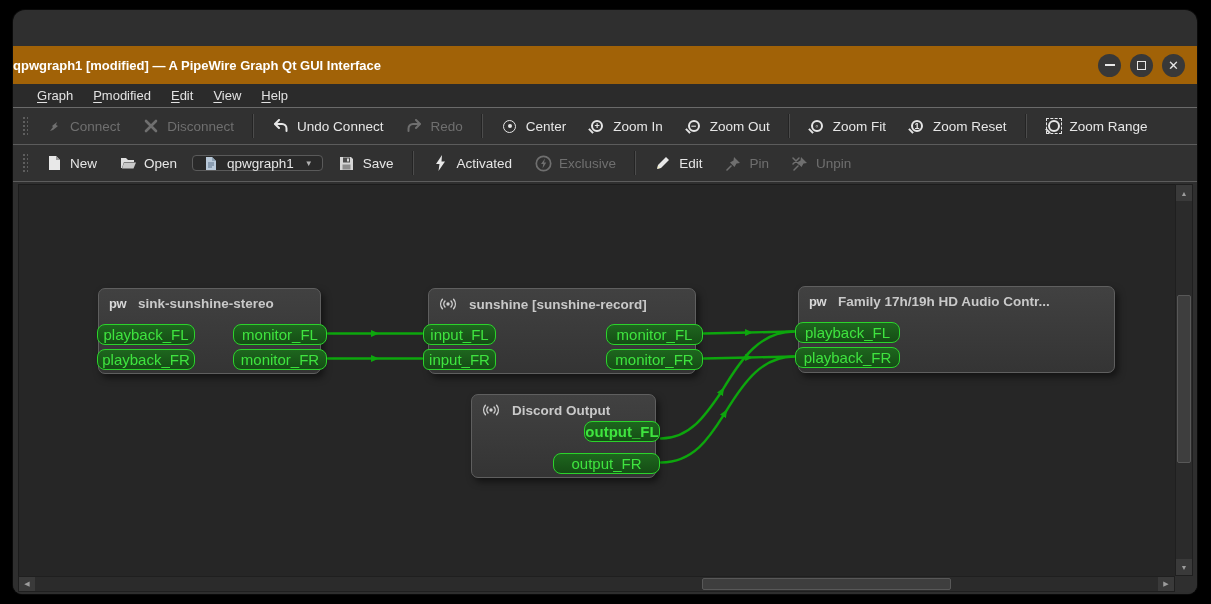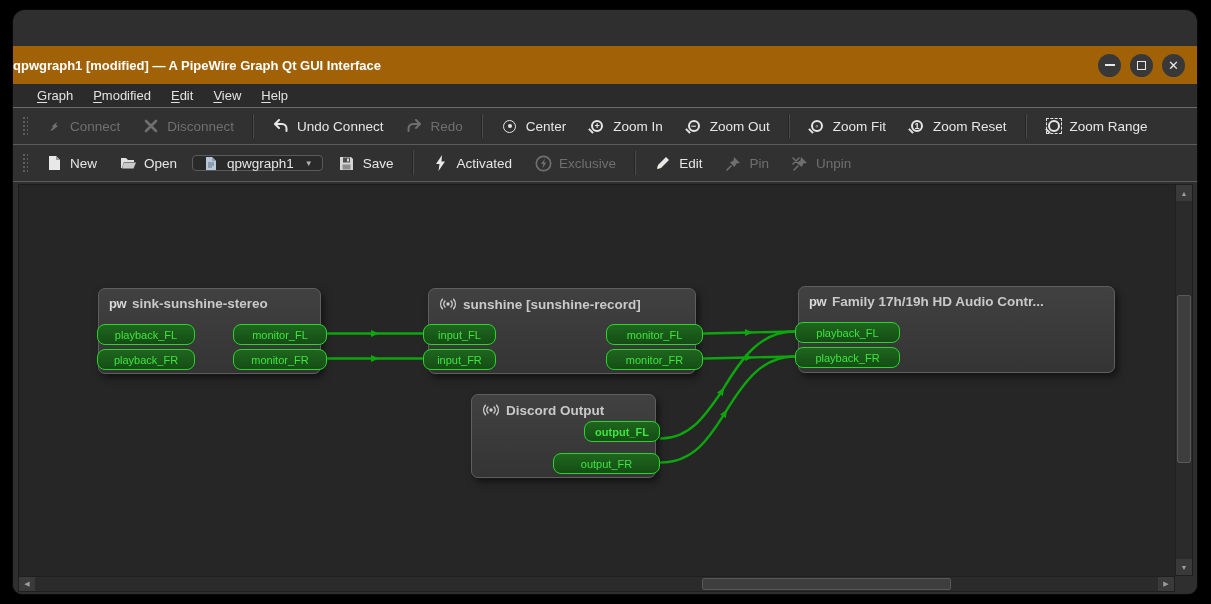--- a/index.html
+++ b/index.html
@@ -63,27 +63,27 @@
   
   .content { position:relative; height:410px; background:#2f2f2f; }
   .canvas { position:absolute; left:5px; top:2px; width:1157px; height:392px;
     background:#262626; border-top:1px solid #1c1c1c; border-left:1px solid #1c1c1c; overflow:hidden; }
 
   .wires { position:absolute; left:0; top:0; width:1157px; height:392px; }
 
   .node { position:absolute; background:linear-gradient(#414141,#343434);
     border:1px solid #5f5f5f; border-radius:7px;
     box-shadow:3px 4px 7px rgba(0,0,0,.5); }
-  .node-title { display:flex; align-items:center; gap:6px; padding:7px 10px 0 10px;
+  .node-title { display:flex; align-items:center; gap:12px; padding:7px 10px 0 10px;
     color:#c9c9c9; font-weight:bold; font-size:13.5px; white-space:nowrap; overflow:hidden; }
   .pw-glyph { font-size:13px; font-weight:bold; color:#d8d8d8; letter-spacing:-0.5px; }
   .node-ticon svg { display:block; }
 
   .port { position:absolute; height:21px; border:1.5px solid #2bd32b; border-radius:8px;
-    background:linear-gradient(#1e661e,#154d15); color:#3fe43f; font-size:11px;
+    background:linear-gradient(#1e661e,#154d15); color:#3fe43f; font-size:15px;
     display:flex; align-items:center; justify-content:center; white-space:nowrap; z-index:3; }
 
   
   .vscroll { position:absolute; right:4px; top:2px; width:18px; height:392px;
     background:#2b2b2b; border:1px solid #1f1f1f; }
   .hscroll { position:absolute; left:5px; bottom:0; width:1157px; height:16px;
     background:#2b2b2b; border:1px solid #1f1f1f; }
   .sbtn { position:absolute; background:#3a3a3a; display:flex; align-items:center;
     justify-content:center; color:#9d9d9d; font-size:7px; }
   .vscroll .sbtn { left:0; width:16px; height:16px; }
@@ -377,21 +377,21 @@
         <div class="node-title">
           <span class="node-ticon">
             <svg width="18" height="16" viewBox="0 0 18 16">
                 <circle cx="9" cy="8" r="1.7" fill="#cfcfcf"></circle>
                 <path d="M6 5 a4.4 4.4 0 0 0 0 6 M3.4 3.2 a7.5 7.5 0 0 0 0 9.6 M12 5 a4.4 4.4 0 0 1 0 6 M14.6 3.2 a7.5 7.5 0 0 1 0 9.6" stroke="#cfcfcf" stroke-width="1.4" fill="none" stroke-linecap="round"></path>
               </svg>
           </span>
           <span>sunshine [sunshine-record]</span>
         </div>
         <div class="port" style="left:-6px; top:35px; width:73px;">input_FL</div>
-        <div class="port" style="left:-6px; top:60px; width:73px;">input_FR</div>
+        <div class="port" style="left:-6px; top:60px; width:73px;border-radius:6px;">input_FR</div>
         <div class="port" style="right:-8px; top:35px; width:97px;">monitor_FL</div>
         <div class="port" style="right:-8px; top:60px; width:97px;">monitor_FR</div>
       </div>
 
       <div class="node" style="left:779px; top:101px; width:317px; height:87px;">
         <div class="node-title">
           <span class="pw-glyph">pw</span>
           <span>Family 17h/19h HD Audio Contr...</span>
         </div>
         <div class="port" style="left:-4px; top:35px; width:105px;">playback_FL</div>

